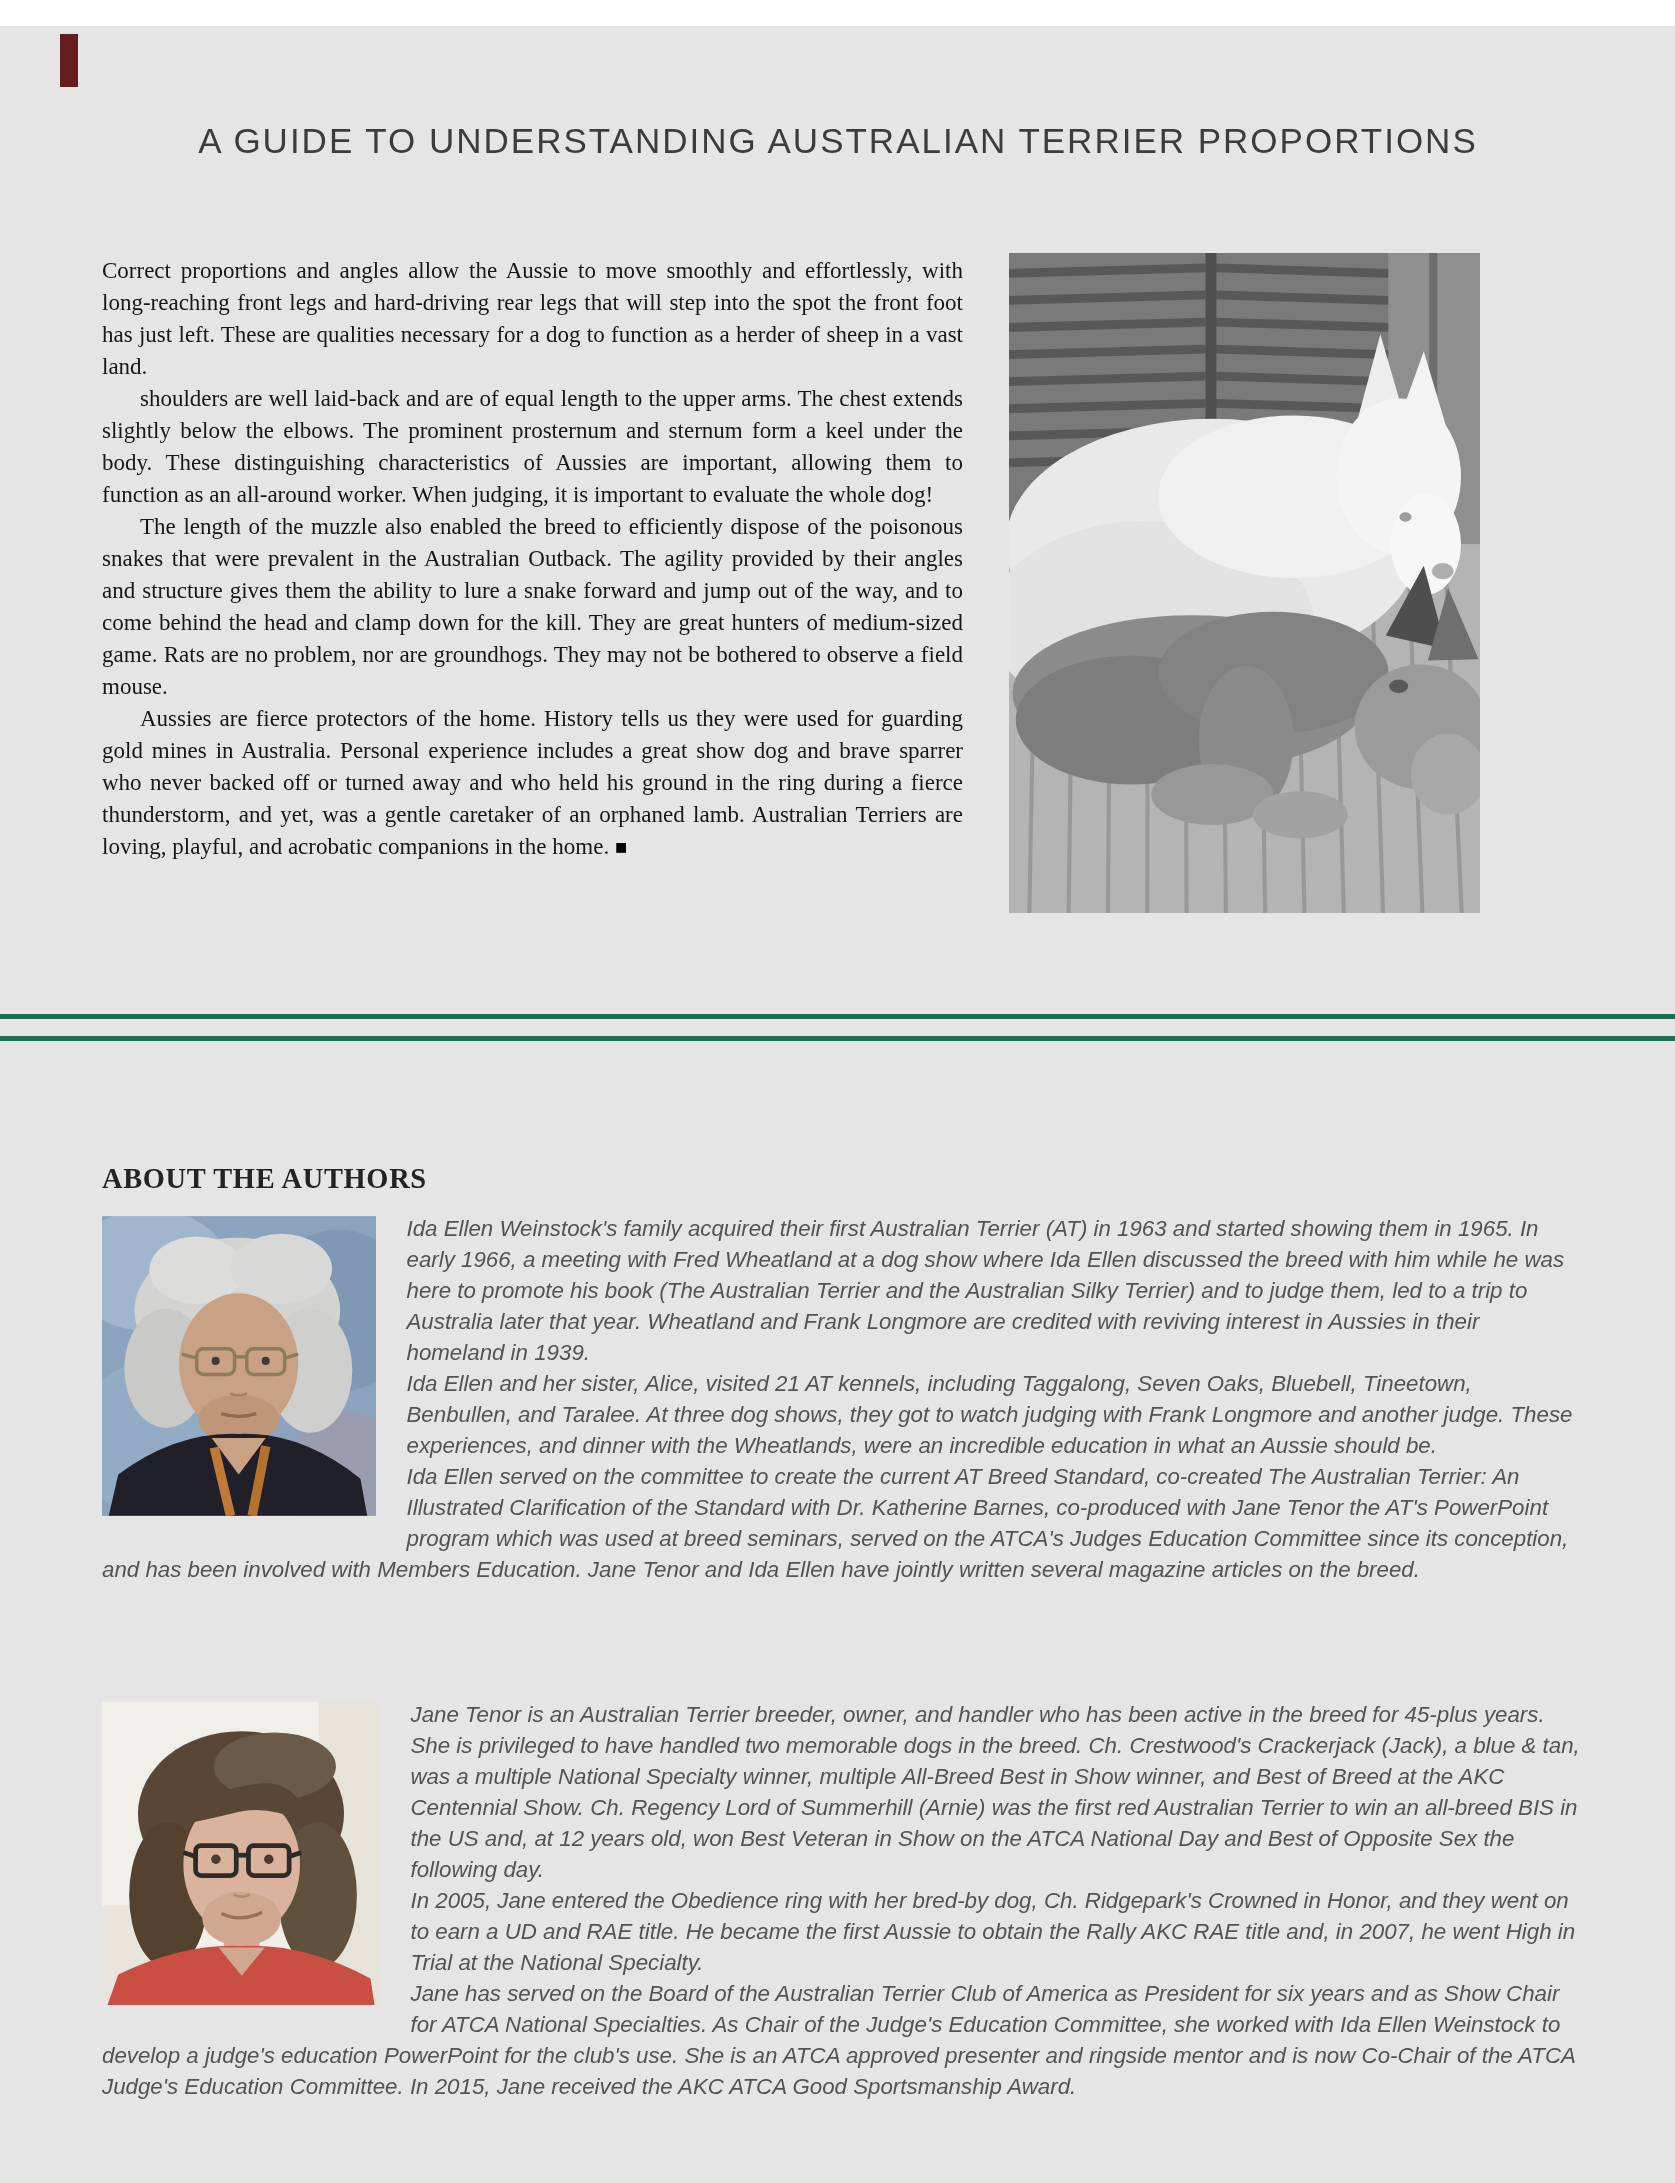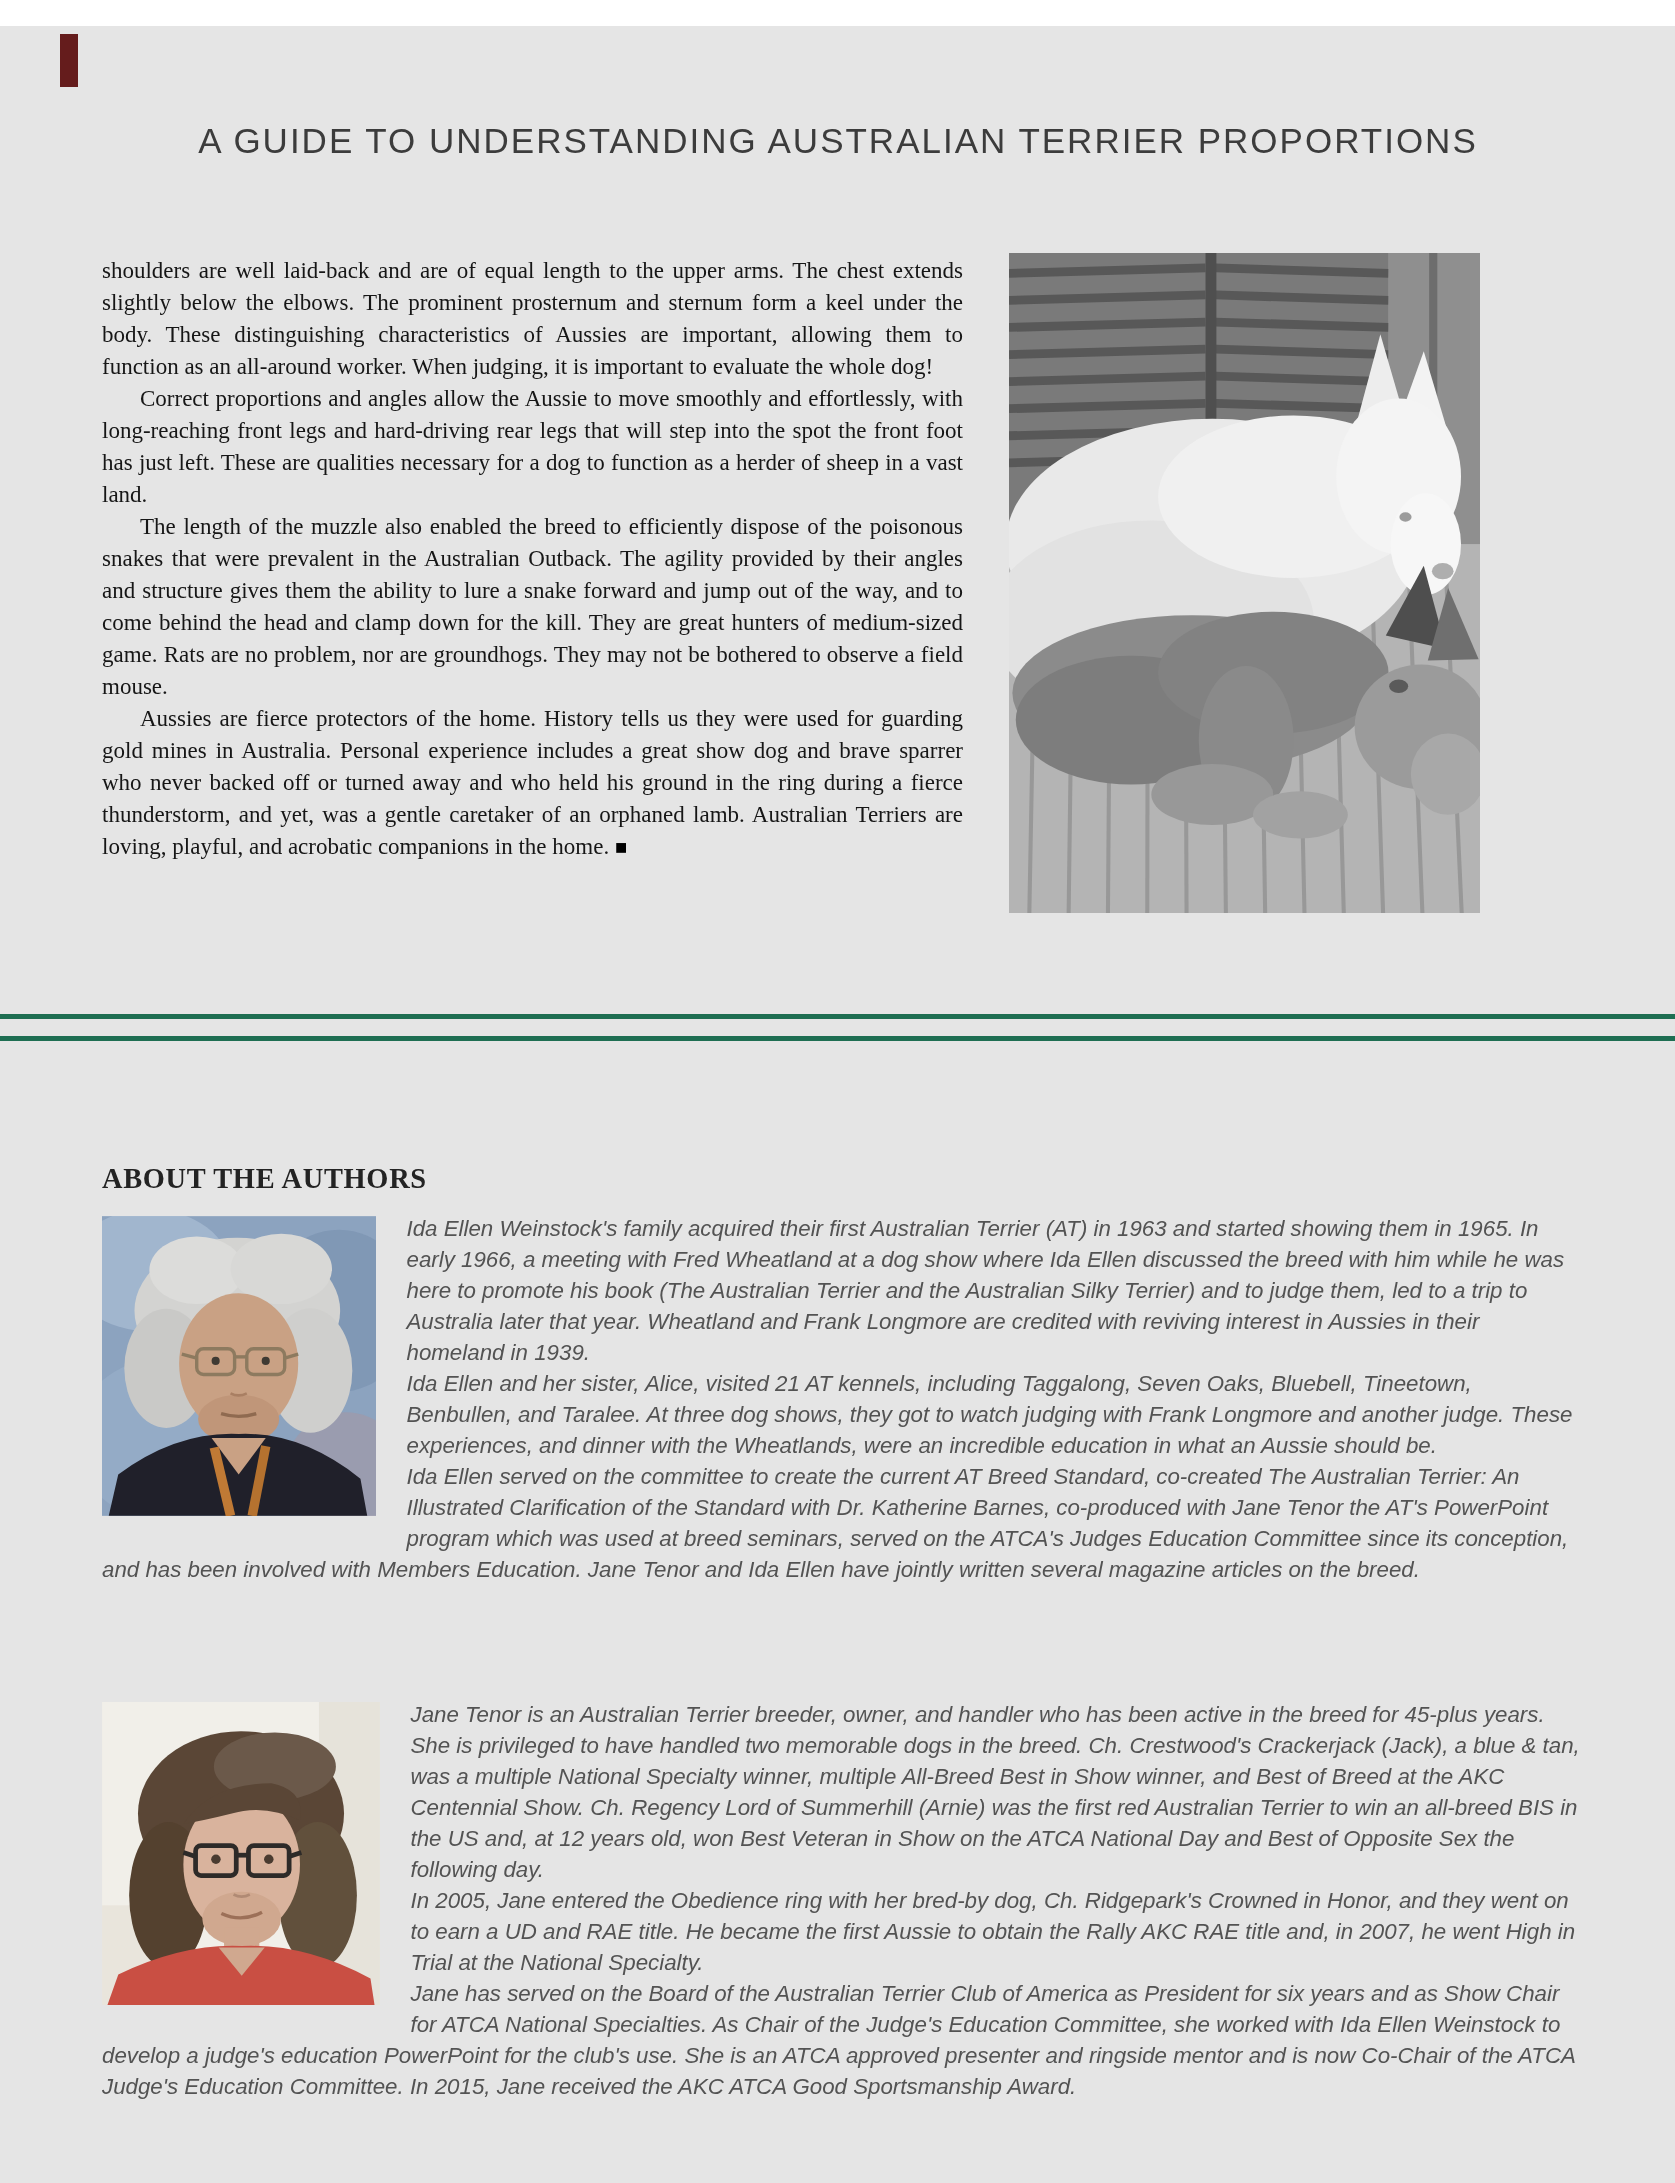--- a/index.html
+++ b/index.html
@@ -91,22 +91,22 @@
 </head>
 <body>
 
 <div class="page">
 
   <div class="edge-mark"></div>
 
   <div class="page-title">A GUIDE TO UNDERSTANDING AUSTRALIAN TERRIER PROPORTIONS</div>
 
   <div class="article">
+    <p>Correct proportions and angles allow the Aussie to move smoothly and effortlessly, with long-reaching front legs and hard-driving rear legs that will step into the spot the front foot has just left. These are qualities necessary for a dog to function as a herder of sheep in a vast land.</p>
     <p>shoulders are well laid-back and are of equal length to the upper arms. The chest extends slightly below the elbows. The prominent prosternum and sternum form a keel under the body. These distinguishing characteristics of Aussies are important, allowing them to function as an all-around worker. When judging, it is important to evaluate the whole dog!</p>
-    <p>Correct proportions and angles allow the Aussie to move smoothly and effortlessly, with long-reaching front legs and hard-driving rear legs that will step into the spot the front foot has just left. These are qualities necessary for a dog to function as a herder of sheep in a vast land.</p>
     <p>The length of the muzzle also enabled the breed to efficiently dispose of the poisonous snakes that were prevalent in the Australian Outback. The agility provided by their angles and structure gives them the ability to lure a snake forward and jump out of the way, and to come behind the head and clamp down for the kill. They are great hunters of medium-sized game. Rats are no problem, nor are groundhogs. They may not be bothered to observe a field mouse.</p>
     <p><span>Aussies are fierce protectors of the home. History tells us they were used for guarding gold mines in Australia. Personal experience includes a great show dog and brave sparrer who never backed off or turned away and who held his ground in the ring during a fierce thunderstorm, and yet, was a gentle caretaker of an orphaned lamb. Australian Terriers are loving, playful, and acrobatic companions in the home.</span> <span class="end-mark">■</span></p>
   </div>
 
   <div class="bw-photo">
     <svg viewBox="0 0 695 975" preserveAspectRatio="none">
       <rect x="0" y="0" width="695" height="975" fill="#9c9c9c"></rect>
 
       <rect x="0" y="0" width="560" height="470" fill="#7a7a7a"></rect>
       <g stroke="#585858" stroke-width="13">

